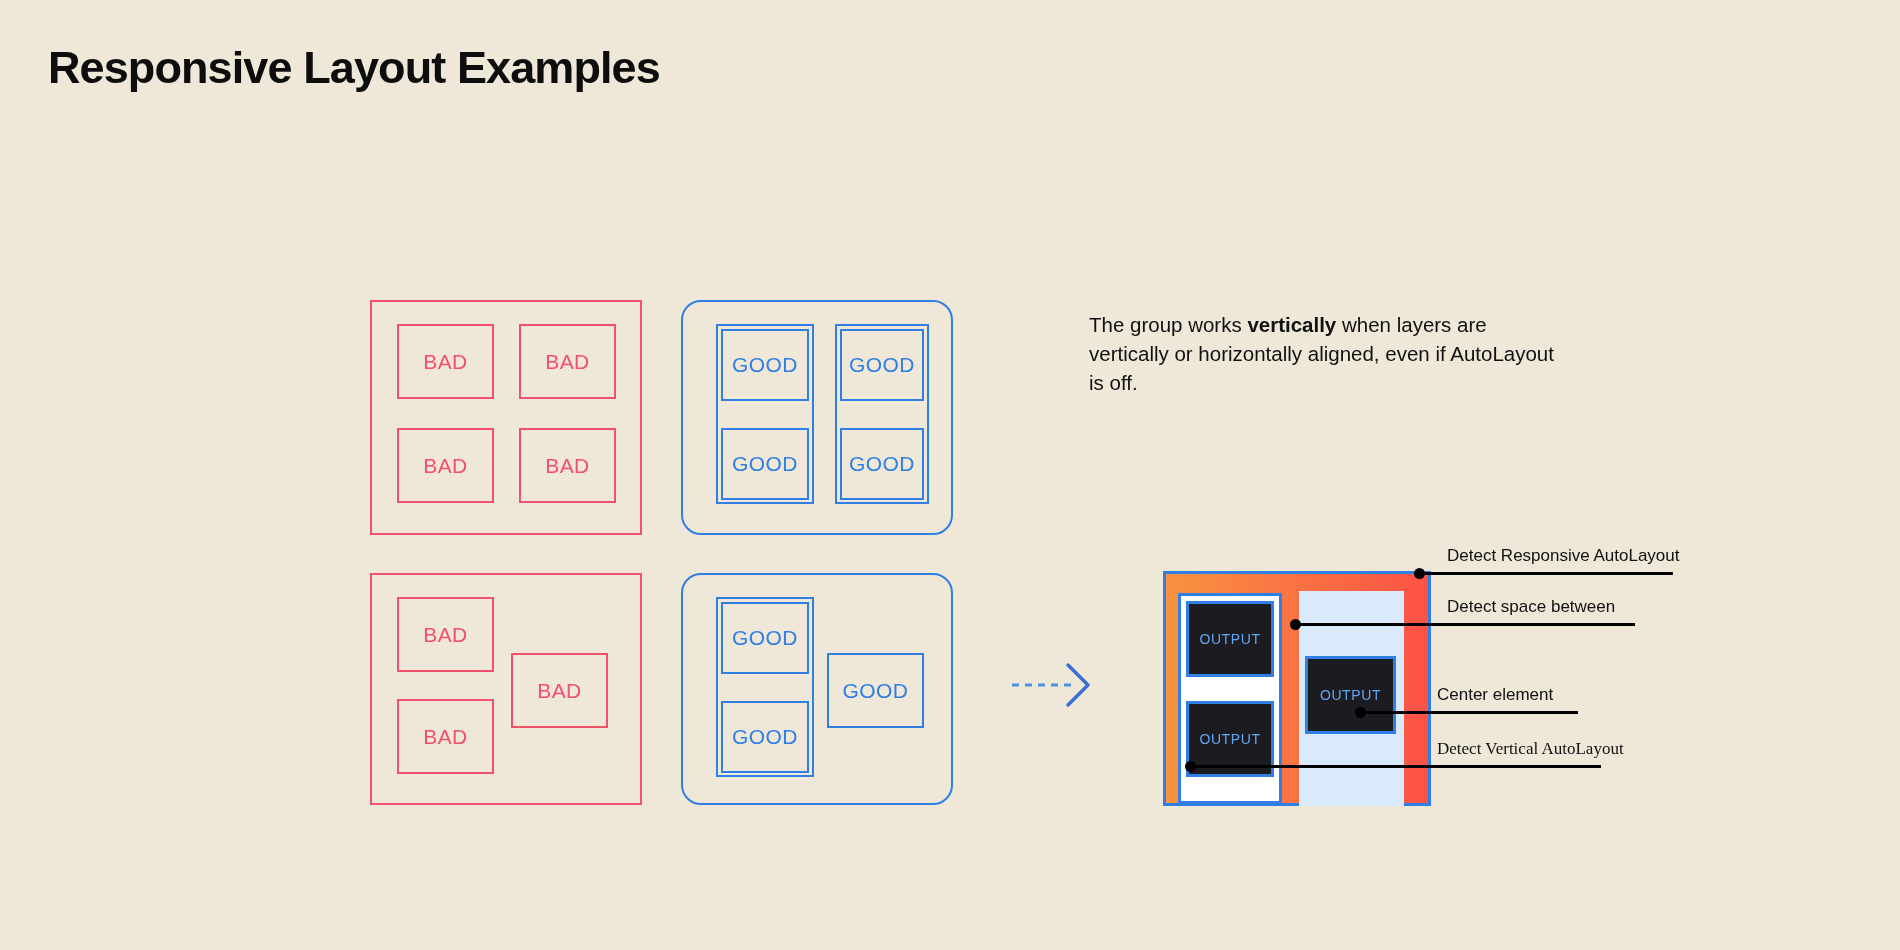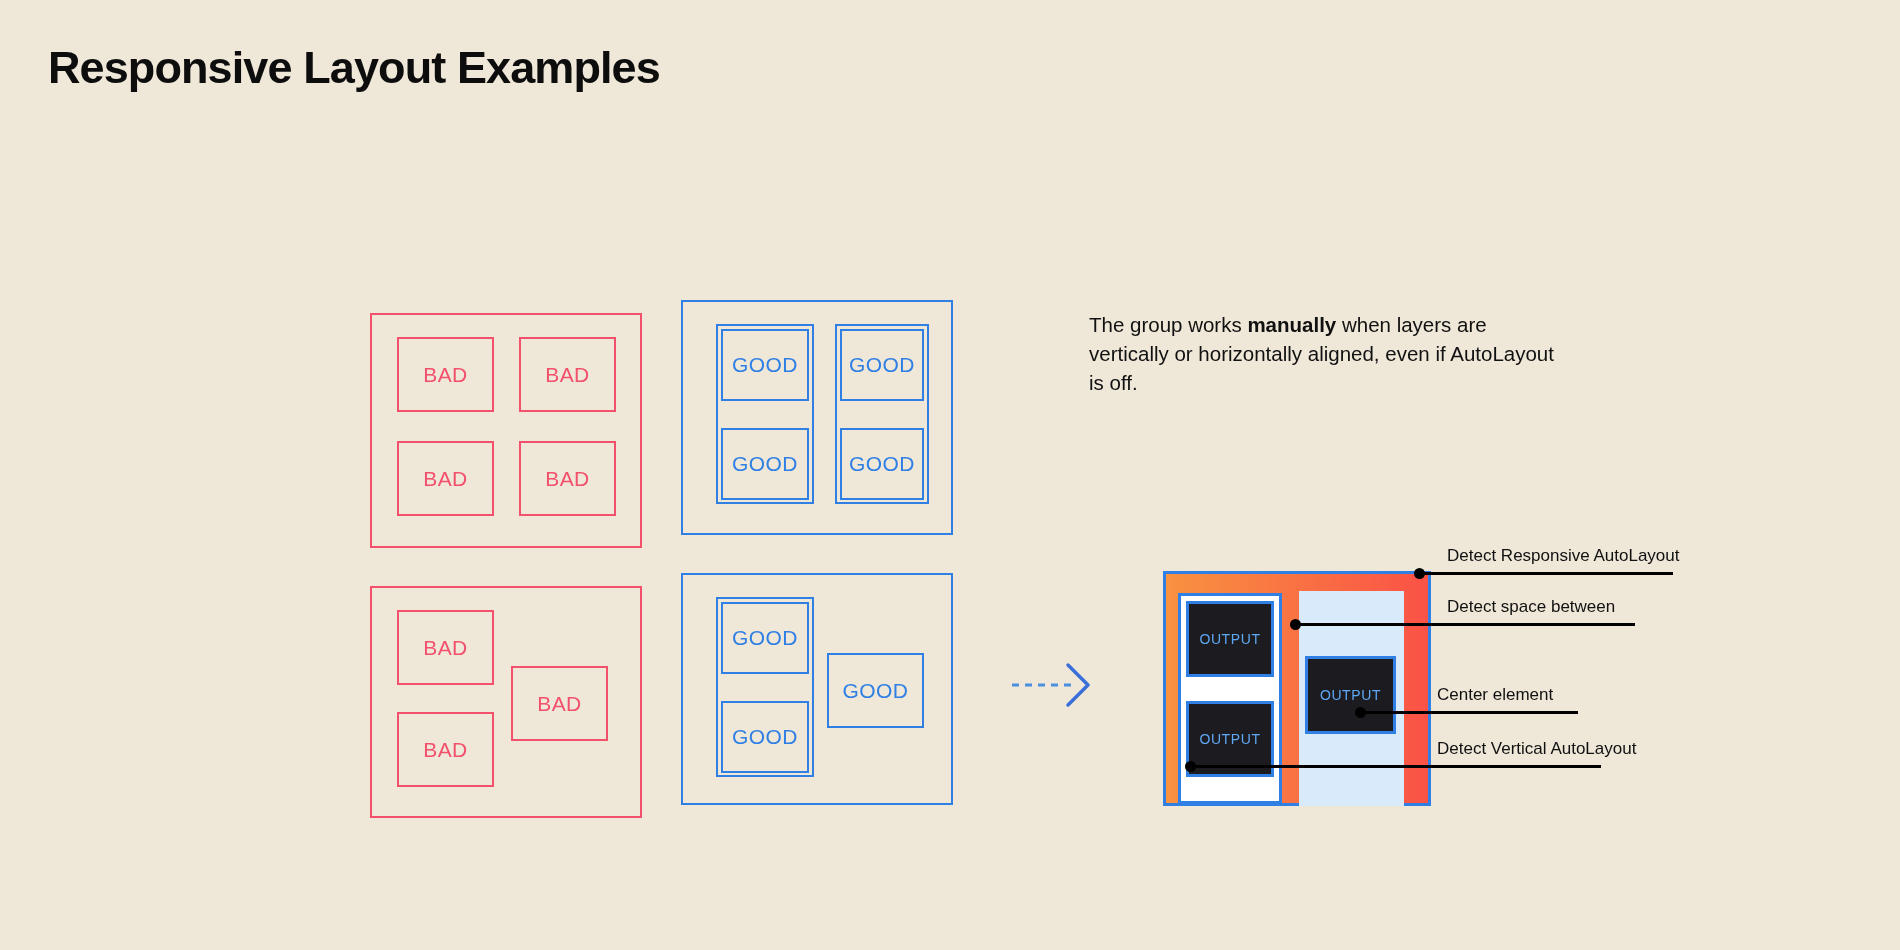--- a/index.html
+++ b/index.html
@@ -28,22 +28,22 @@
     white-space: nowrap;
   }
 
   
   .frame {
     position: absolute;
     border-width: 2px;
     border-style: solid;
     background: transparent;
   }
-  .frame.bad  { border-color: #f2506b; margin-top: 13px; }
-  .frame.good { border-color: #2f7fe4; }
+  .frame.bad  { border-color: #f2506b; }
+  .frame.good { border-color: #2f7fe4; border-radius: 20px; }
 
   .cell {
     position: absolute;
     border-width: 2px;
     border-style: solid;
     display: flex;
     align-items: center;
     justify-content: center;
     font-size: 21px;
     letter-spacing: 0.4px;
@@ -220,21 +220,21 @@
   <div class="cell good" id="good-free-cell-right">GOOD</div>
 </div>
 
 <svg id="transition-arrow" viewBox="0 0 90 50">
   <line x1="2" y1="25" x2="62" y2="25" stroke="#4a8fe0" stroke-width="3" stroke-dasharray="7 6"></line>
   <polyline points="58,5 78,25 58,45" fill="none" stroke="#3a6fd8" stroke-width="3.5" stroke-linecap="round" stroke-linejoin="round"></polyline>
 </svg>
 
 <div id="description">
   <p>
-    <span>The group works </span><b>manually</b><span> when layers are vertically or horizontally aligned, even if AutoLayout is off.</span>
+    <span>The group works </span><b>vertically</b><span> when layers are vertically or horizontally aligned, even if AutoLayout is off.</span>
   </p>
 </div>
 
 <div id="result-diagram">
 
   <div class="result-group" id="result-group-left">
     <div class="output-panel" id="output-panel-0">OUTPUT</div>
     <div class="output-panel" id="output-panel-1">OUTPUT</div>
   </div>
 
@@ -257,14 +257,14 @@
 
 <div class="callout" id="callout-2">
   <div class="callout-dot"></div>
   <div class="callout-line" style="width:218px;"></div>
   <div class="callout-label" style="left:77px;">Center element</div>
 </div>
 
 <div class="callout" id="callout-3">
   <div class="callout-dot"></div>
   <div class="callout-line" style="width:411px;"></div>
-  <div class="callout-label" style="left:247px;">Detect Vertical AutoLayout</div>
+  <div class="callout-label" style="left:247px;font-family:Liberation Serif, serif;">Detect Vertical AutoLayout</div>
 </div>
 
 </body></html>

